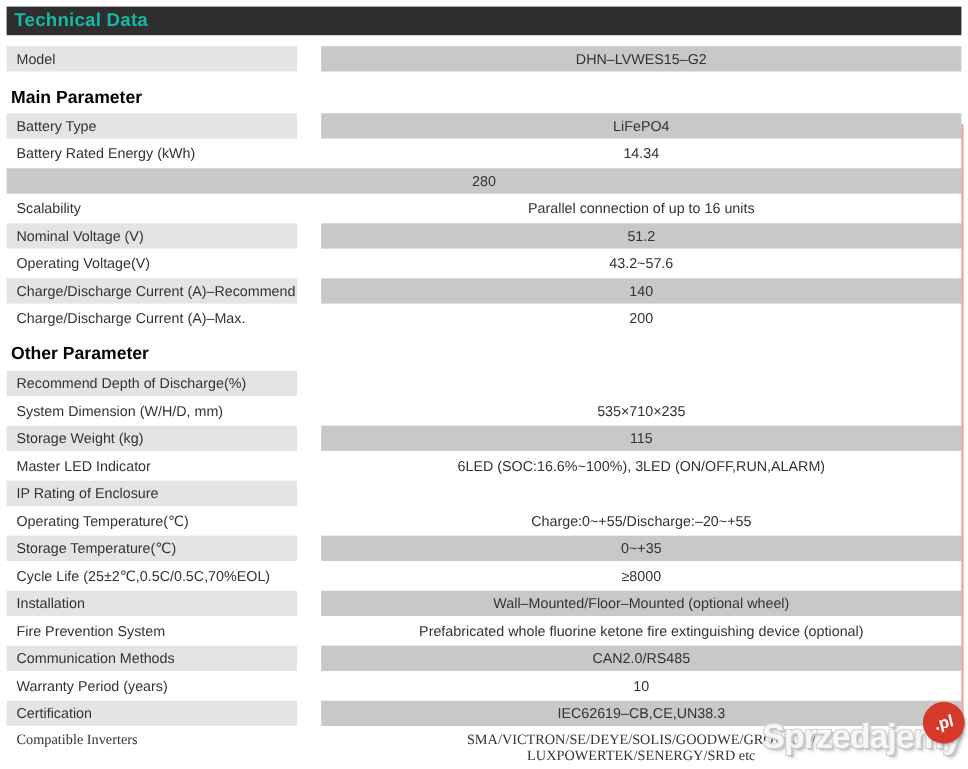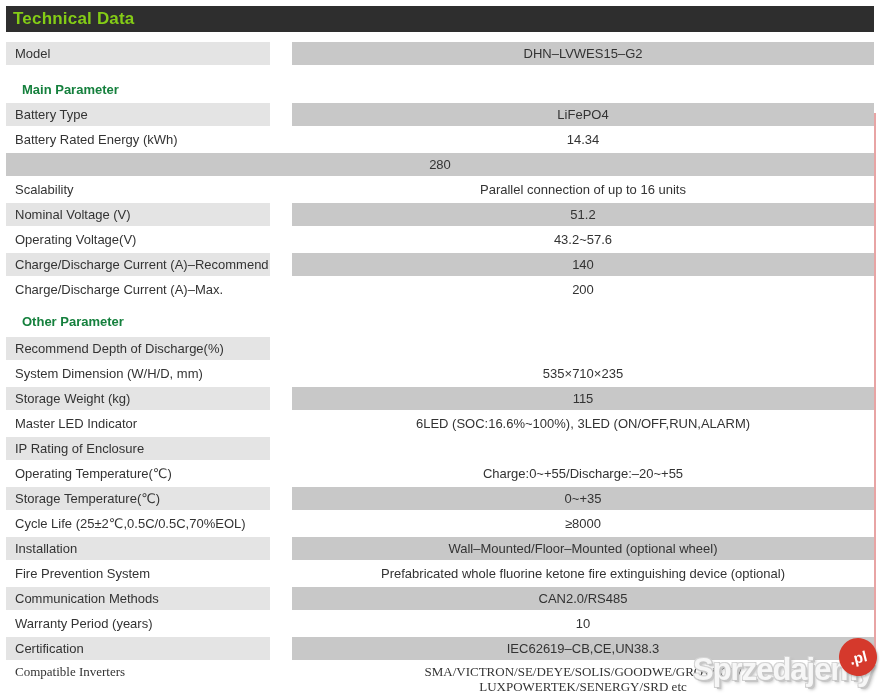--- a/index.html
+++ b/index.html
@@ -1,35 +1,35 @@
 <!DOCTYPE html>
 <html><head>
 <meta charset="utf-8">
 <style>
   * { margin:0; padding:0; box-sizing:border-box; }
   html,body { width:880px; height:699px; overflow:hidden; background:#ffffff;
     font-family:"Liberation Sans","DejaVu Sans",sans-serif; }
   .page { position:relative; width:880px; height:699px; padding:6px 6px 0 6px; }
 
   .header-bar { margin-top:0; height:26px; background:#2e2e2e; display:flex; align-items:center; }
-  .header-title { color:#84cc16; font-size:17px; font-weight:bold; padding-left:7px; letter-spacing:.2px; }
+  .header-title { color:#14b8a6; font-size:17px; font-weight:bold; padding-left:7px; letter-spacing:.2px; }
 
   .row { display:flex; gap:22px; height:23px; margin-bottom:2px; }
   .cell { display:flex; align-items:center; font-size:13px; color:#333333; line-height:15px; }
   .label { width:264px; padding-left:9px; }
   .value { flex:1; justify-content:center; text-align:center; white-space:pre-line; }
 
   .row.gray .label { background:#e4e4e4; }
   .row.gray .value { background:#c8c8c8;text-align:center; }
   .striped .row:nth-child(odd) .label { background:#e4e4e4; }
   .striped .row:nth-child(odd) .value { background:#c8c8c8; }
 
   .model-row { margin-top:10px; }
 
-  .section-heading { font-size:13px; font-weight:bold; color:#15803d; line-height:15px; margin:17px 0 6px 16px; }
+  .section-heading { font-size:16px; font-weight:bold; color:#000000; line-height:15px; margin:17px 0 6px 4px; }
   .section-heading.second { margin-top:13px; margin-bottom:8px; }
 
   .row.tall { height:36px; }
   .row.tall .cell { align-items:flex-start; padding-top:2px;font-family:Liberation Serif, serif; }
 
   .red-line { position:absolute; left:874px; top:113px; width:2px; height:540px;
     background:rgba(213,90,90,.55); }
 
   .watermark { position:absolute; left:693px; top:640px; width:186px; height:58px; z-index:5; }
   .wm-text { position:absolute; left:0; top:12px; font-size:31px; font-weight:bold;

